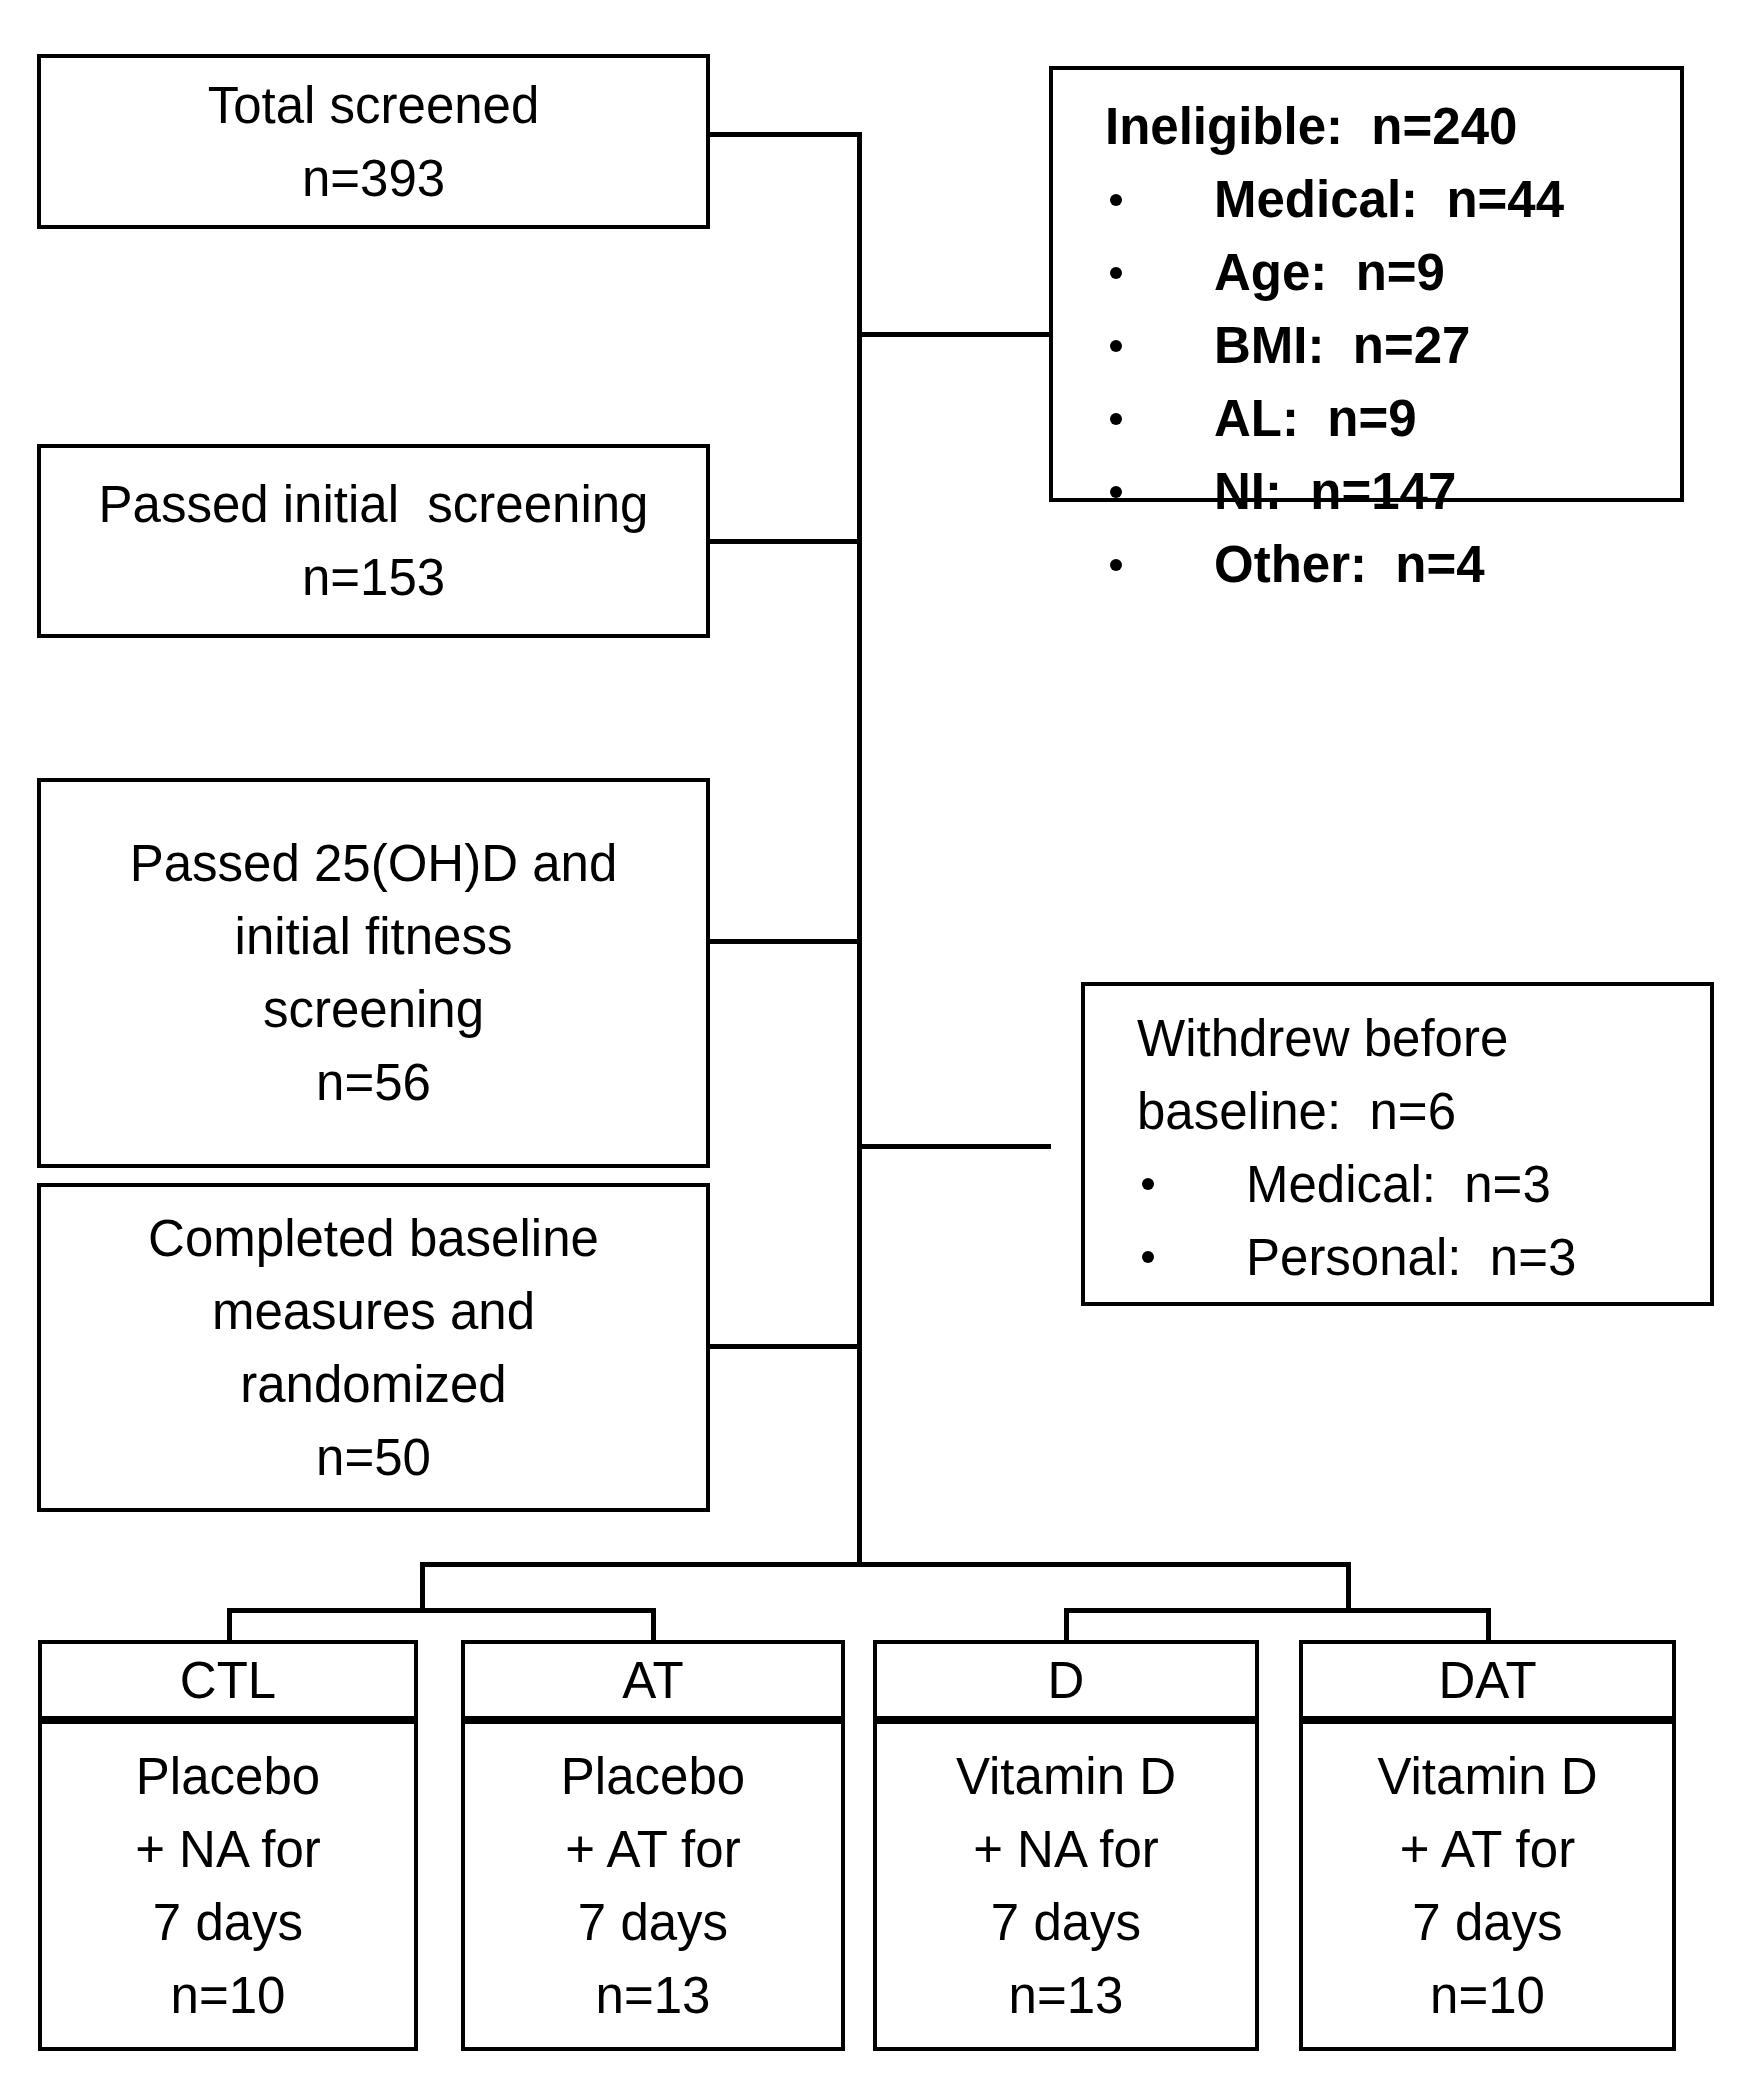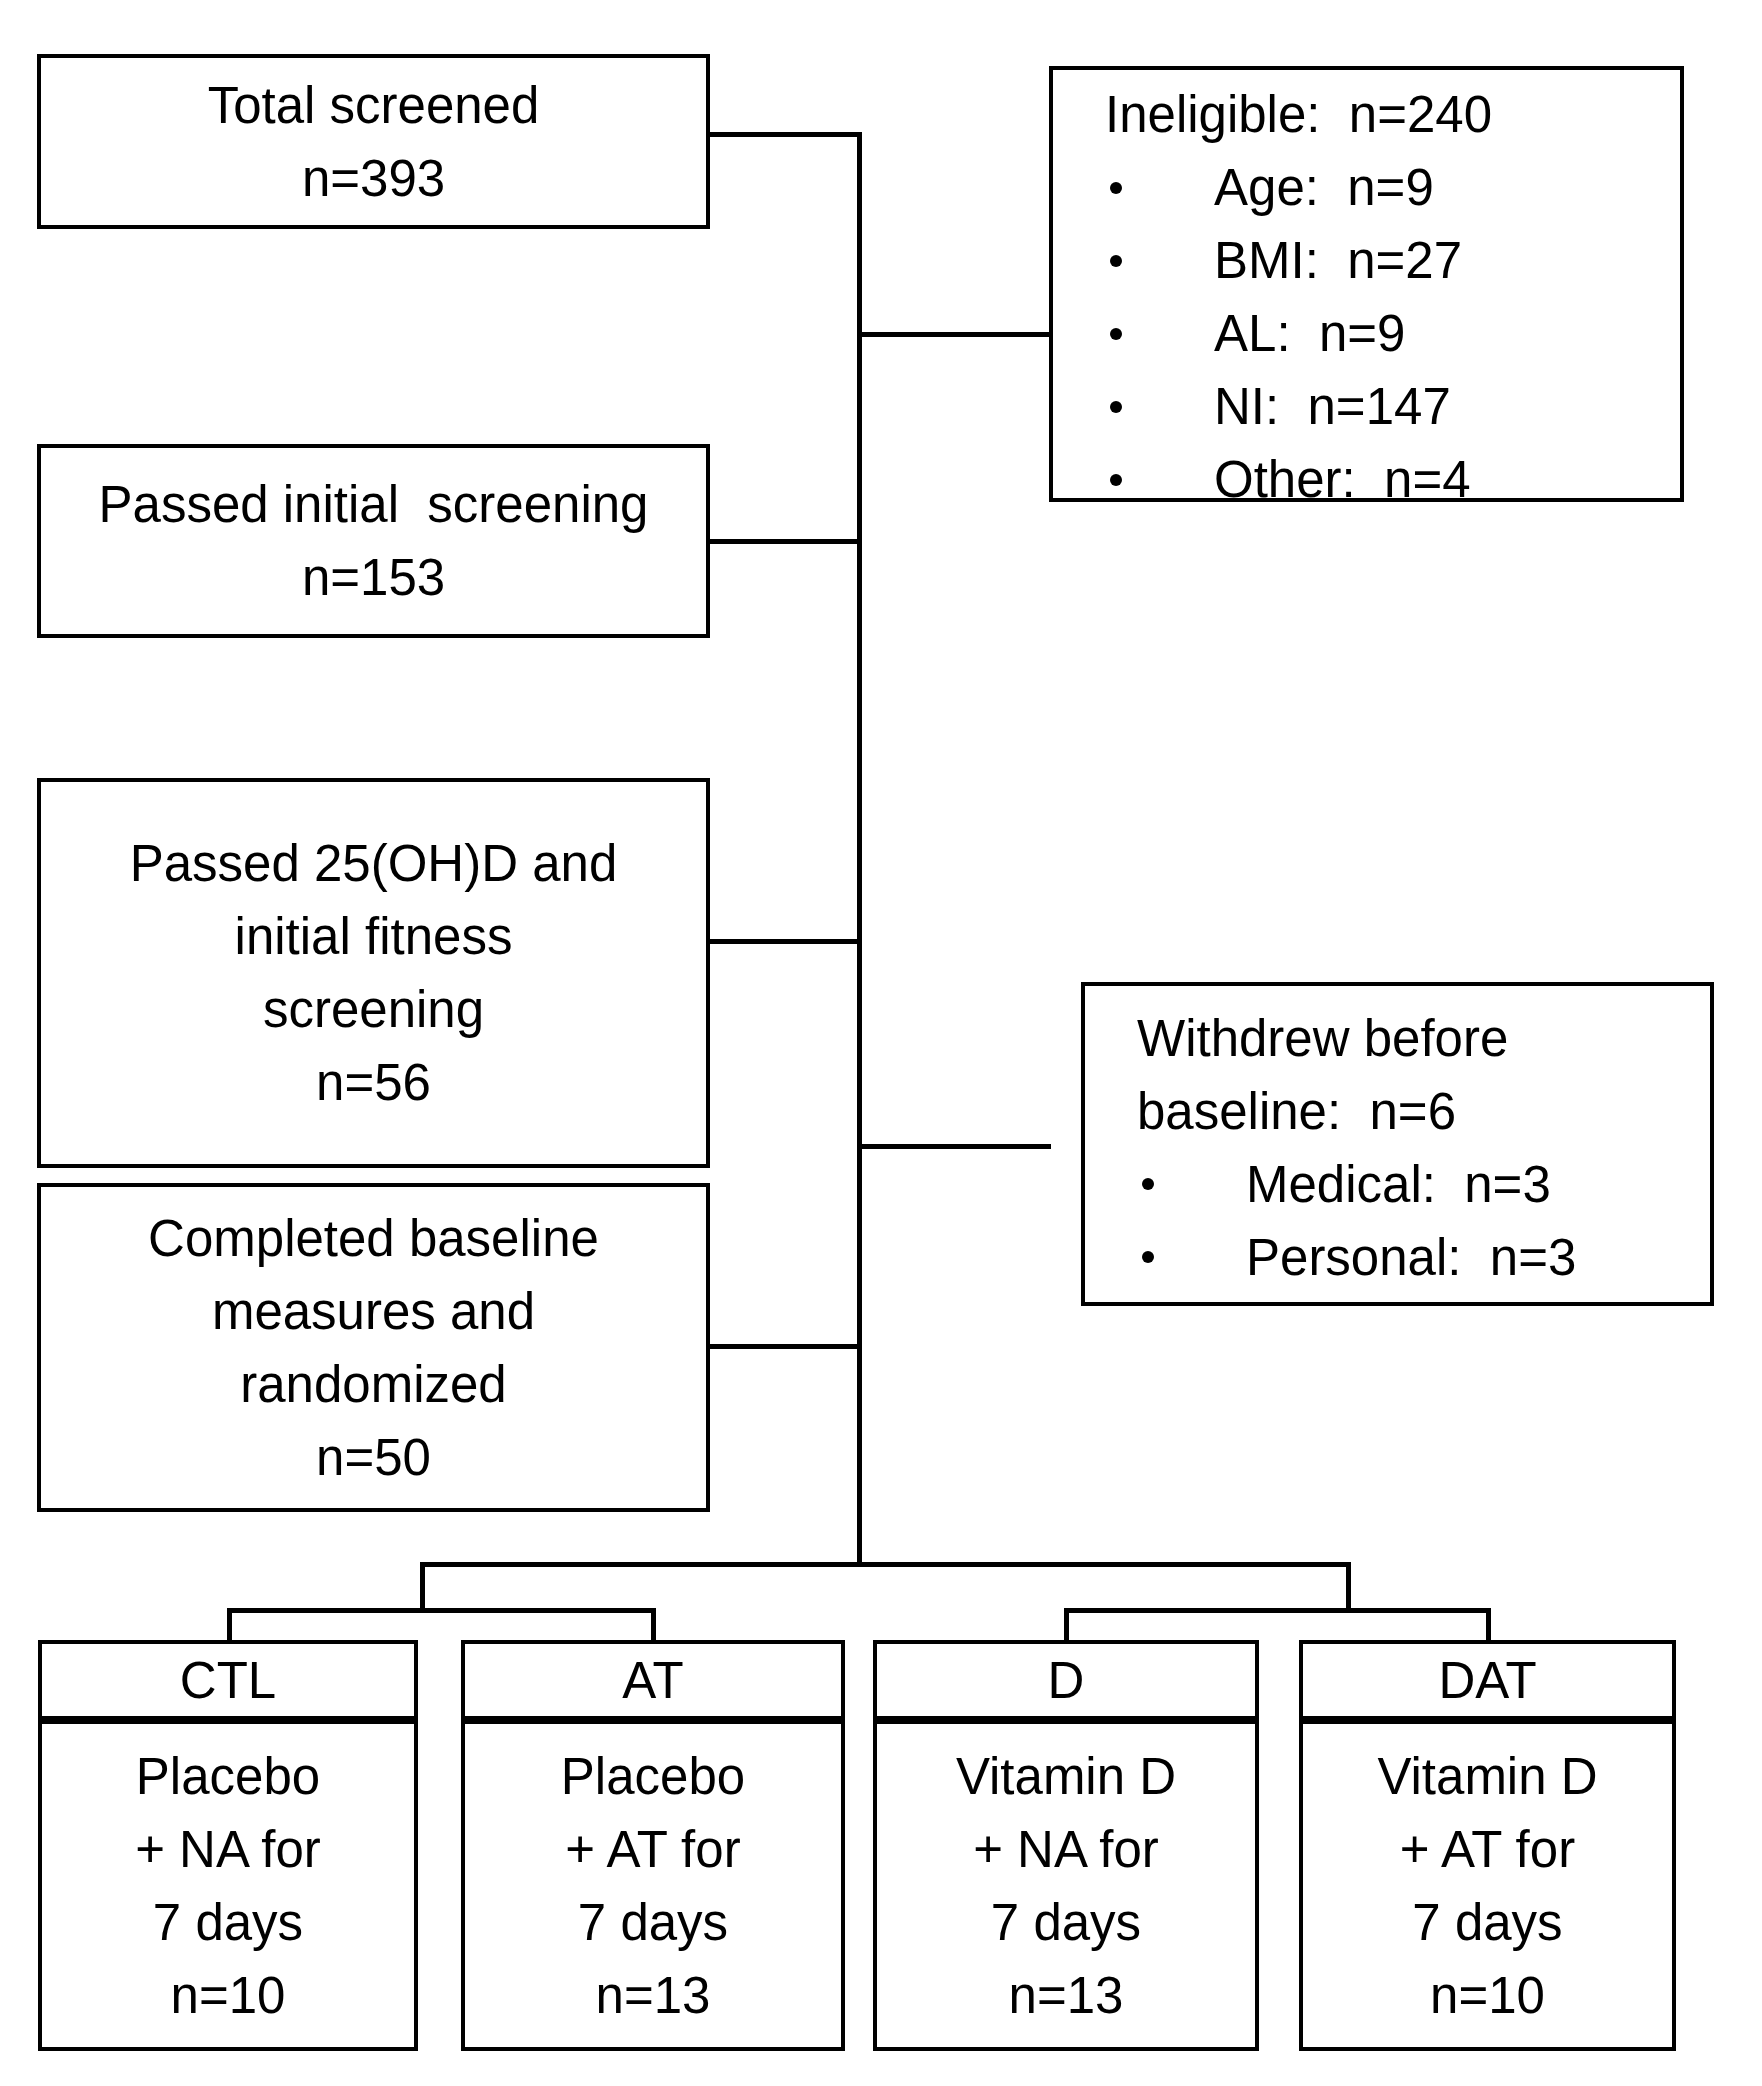--- a/index.html
+++ b/index.html
@@ -68,22 +68,26 @@
     <div class="line">n=56</div>
   </div>
 
   <div class="box center-text" style="left:37px; top:1183px; width:673px; height:329px;">
     <div class="line">Completed baseline</div>
     <div class="line">measures and</div>
     <div class="line">randomized</div>
     <div class="line">n=50</div>
   </div>
 
-  <div class="box side" style="left:1049px; top:66px; width:635px; height:436px; padding-top:8px;">
+  <div class="box side" style="left:1049px; top:66px; width:635px; height:436px; padding-top:20px;font-weight:bold;">
     <div class="line title">Ineligible:  n=240</div>
+    <div class="line bullet">
+      <span class="dot"></span>
+      <span class="btxt">Medical:  n=44</span>
+    </div>
     <div class="line bullet">
       <span class="dot"></span>
       <span class="btxt">Age:  n=9</span>
     </div>
     <div class="line bullet">
       <span class="dot"></span>
       <span class="btxt">BMI:  n=27</span>
     </div>
     <div class="line bullet">
       <span class="dot"></span>

